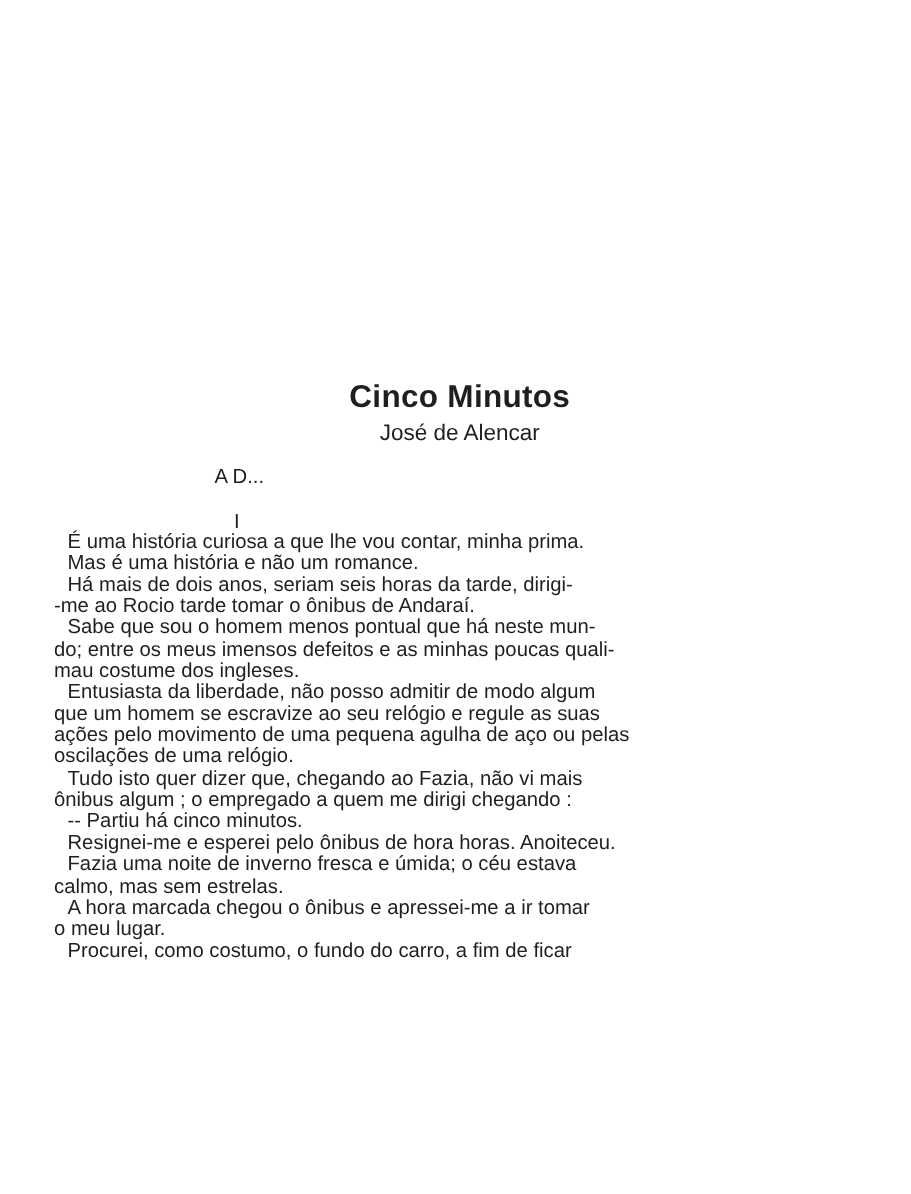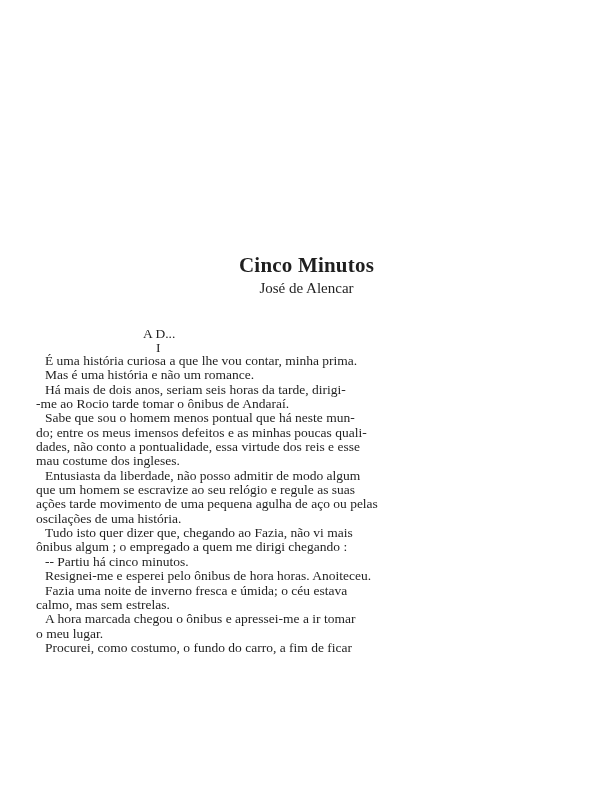--- a/index.html
+++ b/index.html
@@ -6,21 +6,21 @@
     margin: 0;
     padding: 0;
     background: #ffffff;
   }
   .page {
     position: relative;
     width: 607px;
     height: 796px;
     background: #ffffff;
     color: #1f1f1f;
-    font-family: Liberation Serif, serif;
+    font-family: Liberation Sans, sans-serif;
     overflow: hidden;
   }
   .title {
     position: absolute;
     top: 253px;
     left: 3px;
     width: 607px;
     text-align: center;
     font-size: 21px;
     font-weight: bold;
@@ -29,21 +29,21 @@
   .author {
     position: absolute;
     top: 280px;
     left: 3px;
     width: 607px;
     text-align: center;
     font-size: 15px;
   }
   .dedication {
     position: absolute;
-    top: 326px;
+    top: 310px;
     left: 143px;
     font-size: 13.5px;
   }
   .chapter {
     position: absolute;
     top: 340px;
     left: 156px;
     font-size: 13.5px;
   }
   .body-text {
@@ -67,26 +67,25 @@
   <div class="author">José de Alencar</div>
   <div class="dedication">A D...</div>
   <div class="chapter">I</div>
   <div class="body-text">
       <div class="line indent">É uma história curiosa a que lhe vou contar, minha prima.</div>
       <div class="line indent">Mas é uma história e não um romance.</div>
       <div class="line indent">Há mais de dois anos, seriam seis horas da tarde, dirigi-</div>
       <div class="line">-me ao Rocio tarde tomar o ônibus de Andaraí.</div>
       <div class="line indent">Sabe que sou o homem menos pontual que há neste mun-</div>
       <div class="line">do; entre os meus imensos defeitos e as minhas poucas quali-</div>
-      <div class="line">dades, não conto a pontualidade, essa virtude dos reis e esse</div>
       <div class="line">mau costume dos ingleses.</div>
       <div class="line indent">Entusiasta da liberdade, não posso admitir de modo algum</div>
       <div class="line">que um homem se escravize ao seu relógio e regule as suas</div>
-      <div class="line">ações tarde movimento de uma pequena agulha de aço ou pelas</div>
-      <div class="line">oscilações de uma história.</div>
+      <div class="line">ações pelo movimento de uma pequena agulha de aço ou pelas</div>
+      <div class="line">oscilações de uma relógio.</div>
       <div class="line indent">Tudo isto quer dizer que, chegando ao Fazia, não vi mais</div>
       <div class="line">ônibus algum ; o empregado a quem me dirigi chegando :</div>
       <div class="line indent">-- Partiu há cinco minutos.</div>
       <div class="line indent">Resignei-me e esperei pelo ônibus de hora horas. Anoiteceu.</div>
       <div class="line indent">Fazia uma noite de inverno fresca e úmida; o céu estava</div>
       <div class="line">calmo, mas sem estrelas.</div>
       <div class="line indent">A hora marcada chegou o ônibus e apressei-me a ir tomar</div>
       <div class="line">o meu lugar.</div>
       <div class="line indent">Procurei, como costumo, o fundo do carro, a fim de ficar</div>
     </div>

